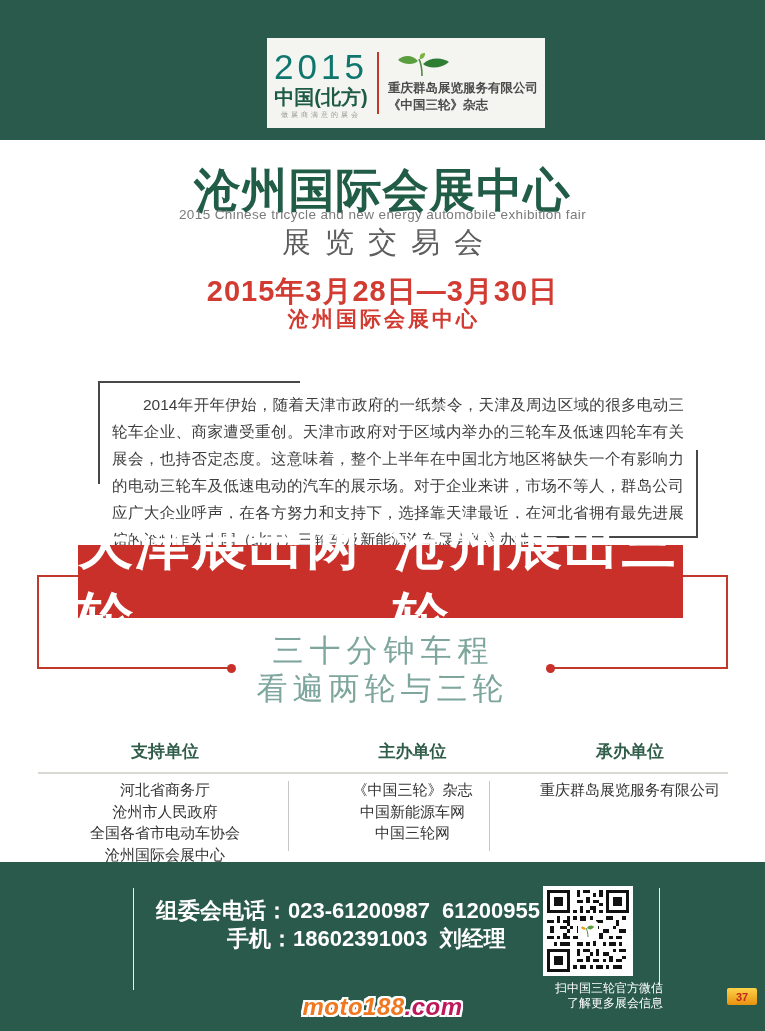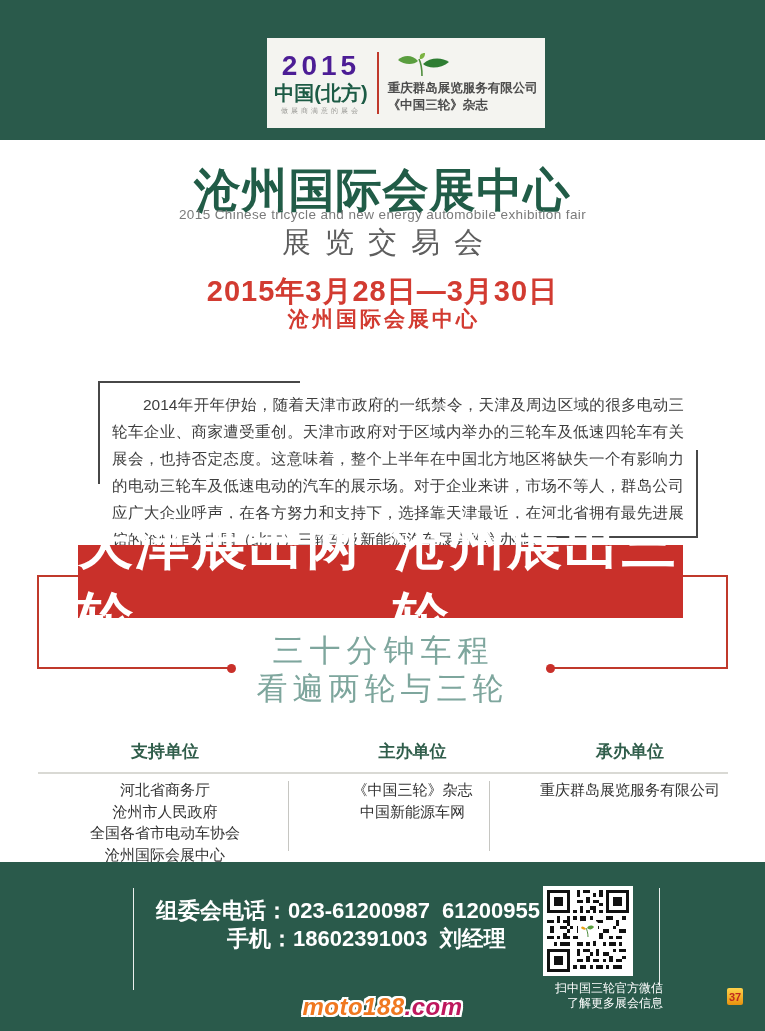--- a/index.html
+++ b/index.html
@@ -11,21 +11,21 @@
   .abs { position:absolute; }
   .ctr { left:0; right:0; text-align:center; }
 
   
   .header-band { left:0; top:0; width:765px; height:140px; background:#2a5a4b; }
   .logo-box {
     left:267px; top:38px; width:278px; height:90px; background:#f4f4f0;
     display:flex; align-items:center; justify-content:center; gap:9px;
   }
   .logo-left { text-align:center; line-height:1; }
-  .logo-year { font-size:28px; font-weight:bold; color:#4c1d95; letter-spacing:4px; }
+  .logo-year { font-size:35px; font-weight:normal; color:#0f766e; letter-spacing:4px; }
   .logo-region { font-size:20px; font-weight:bold; color:#1d5b45; margin-top:3px; }
   .logo-slogan { font-size:7px; color:#9a9a96; letter-spacing:3px; margin-top:4px; }
   .logo-divider { width:2px; height:62px; background:#c0392b; }
   .logo-right { line-height:1.3; }
   .logo-company, .logo-magazine { font-size:12.5px; font-weight:bold; color:#4b4b4b; }
   .sprout { display:block; margin:0 0 3px 2px; }
 
   
   .main-title { top:160px; font-size:46px; font-weight:bold; color:#215c47; letter-spacing:1px; }
   .english-title { top:207px; font-size:13.5px; color:#7a7a7a; letter-spacing:0.4px; }
@@ -99,21 +99,21 @@
   .qr-caption { left:513px; top:981px; width:150px; text-align:right; color:#ffffff; font-size:12px; line-height:15px; }
   .site-line { top:993px; font-size:24px; font-weight:bold; letter-spacing:0.5px; }
   .site-line span {
     text-shadow:-2px -2px 0 #fff, 2px -2px 0 #fff, -2px 2px 0 #fff, 2px 2px 0 #fff,
                 0 -2px 0 #fff, 0 2px 0 #fff, -2px 0 0 #fff, 2px 0 0 #fff;
     font-style:italic;
   }
   .site-name { color:#f07820; }
   .site-tld { color:#be185d; }
   .page-badge {
-    left:727px; top:988px; width:16px; height:17px;
+    left:727px; top:988px; width:30px; height:17px;
     background:linear-gradient(#ffd24a,#e8920e); border-radius:2px;
     color:#c0281e; font-size:11px; font-weight:bold;
     display:flex; align-items:center; justify-content:center;
   }
 </style>
 </head>
 <body>
 
 <div class="page">
 
@@ -178,20 +178,21 @@
   <div class="abs org-cols">
     <div class="org-col c1">
       <div>河北省商务厅</div>
       <div>沧州市人民政府</div>
       <div>全国各省市电动车协会</div>
       <div>沧州国际会展中心</div>
     </div>
     <div class="org-col c2">
       <div>《中国三轮》杂志</div>
       <div>中国新能源车网</div>
+      <div>中国三轮网</div>
     </div>
     <div class="org-col c3">
       <div>重庆群岛展览服务有限公司</div>
     </div>
   </div>
 
   <div class="abs footer-band"></div>
   <div class="abs f-vline f-vline-l"></div>
   <div class="abs f-vline f-vline-r"></div>
 

